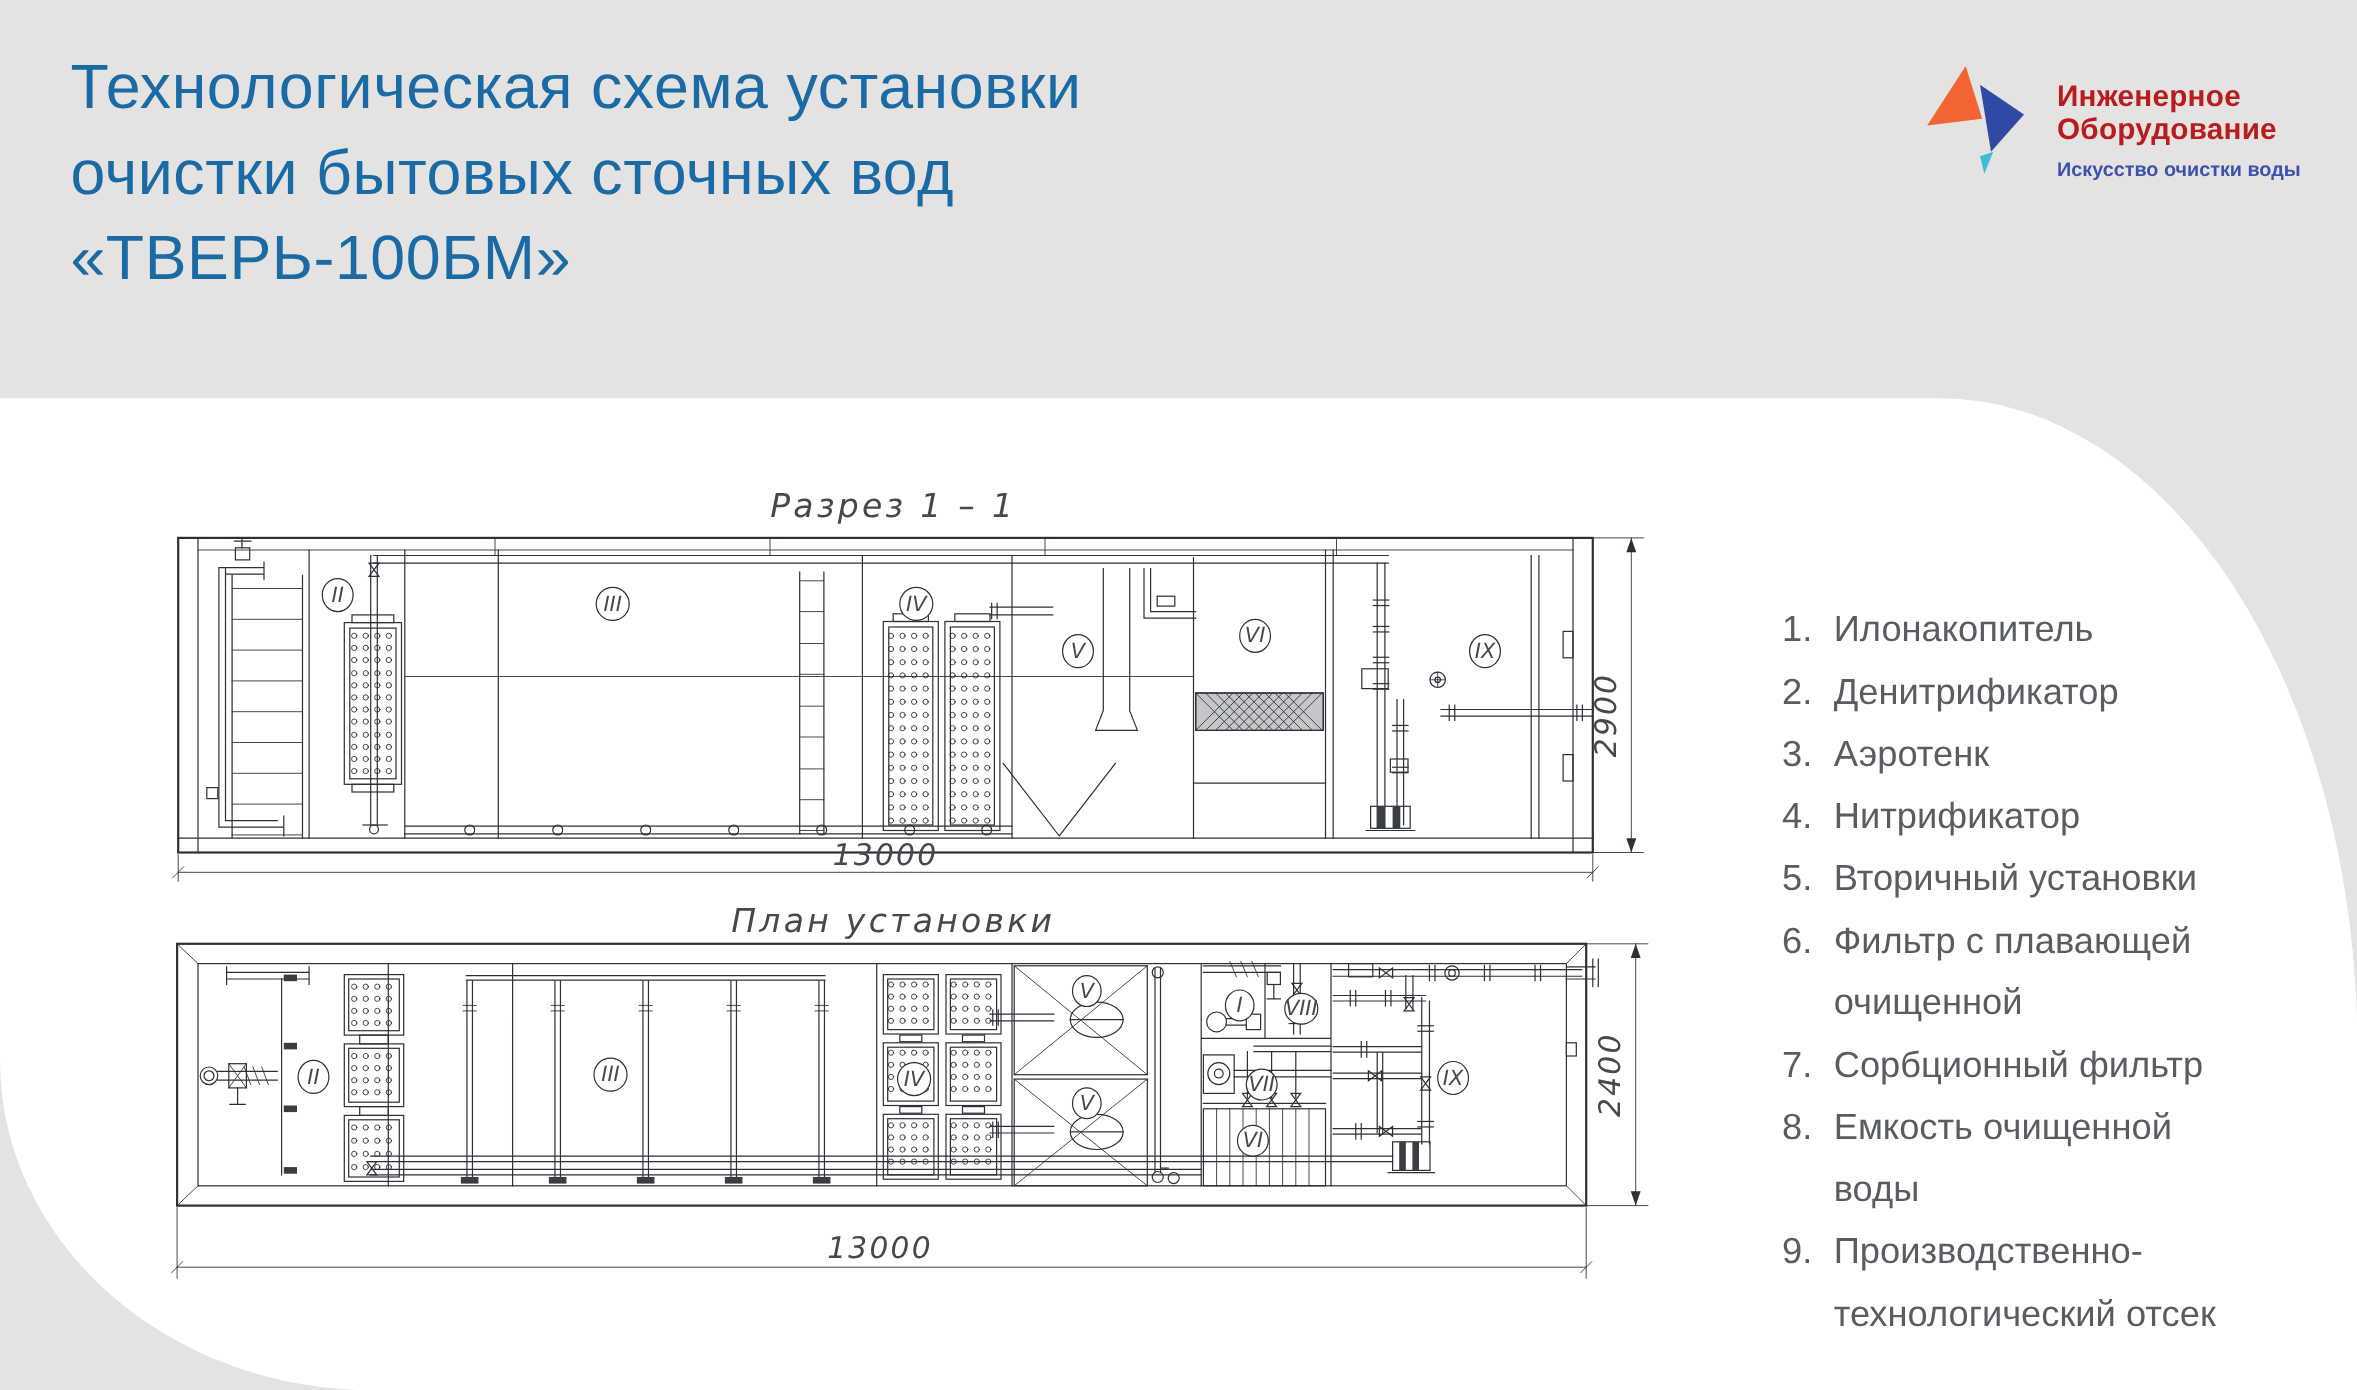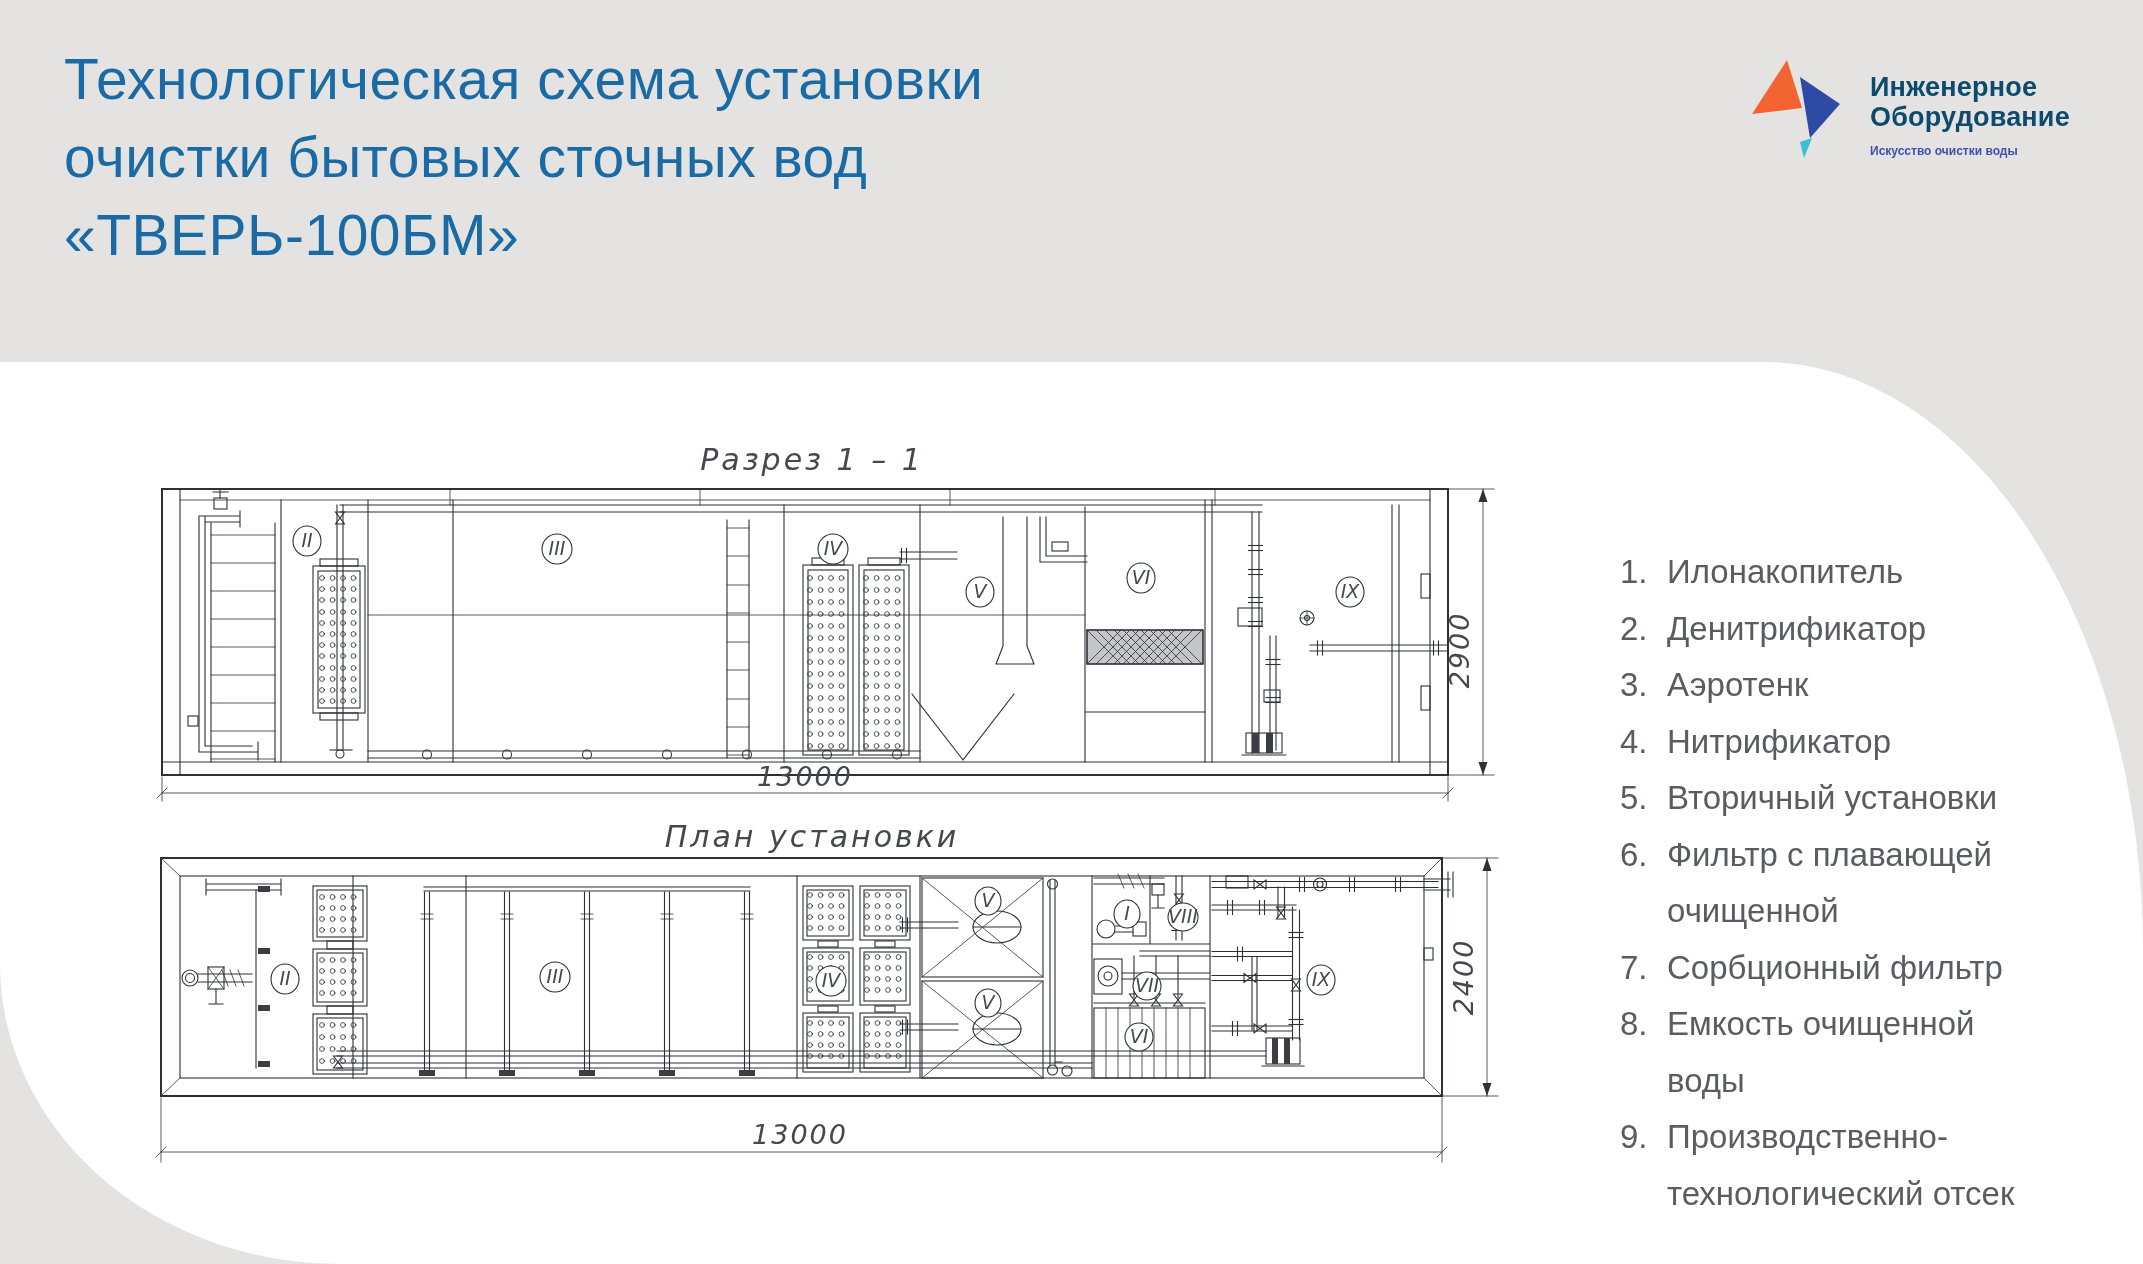--- a/index.html
+++ b/index.html
@@ -13,22 +13,22 @@
     background:#ffffff;
     border-top-right-radius:380px 590px;
     border-bottom-left-radius:340px 300px;
   }
   .title {
     position:absolute; left:64px; top:40px;
     color:#1a6ba5; font-weight:400; font-size:57px; line-height:78px; letter-spacing:.5px;
   }
   .logo { position:absolute; left:1750px; top:58px; display:flex; }
   .logo-text { margin-left:18px; padding-top:14px; }
-  .logo-name { font-size:27px; font-weight:700; color:#0c4a6e; line-height:30px; letter-spacing:.2px; }
-  .logo-tag  { margin-top:12px; font-size:12px; font-weight:700; color:#3c50ae; }
+  .logo-name { font-size:27px; font-weight:700; color:#b91c1c; line-height:30px; letter-spacing:.2px; }
+  .logo-tag  { margin-top:12px; font-size:18px; font-weight:700; color:#3c50ae; }
   .legend {
     position:absolute; left:1620px; top:544px; width:420px;
     color:#595d61; font-size:33px; line-height:56.5px;
   }
   .legend-item { display:flex; }
   .legend-num { width:47px; flex:none; }
   .legend-text { flex:1; }
   svg.dwg { position:absolute; stroke:#2d3037; fill:none; stroke-width:1.1; stroke-linecap:square; }
   svg.dwg .thick { stroke-width:2; }
   svg.dwg .thin  { stroke-width:.8; }

